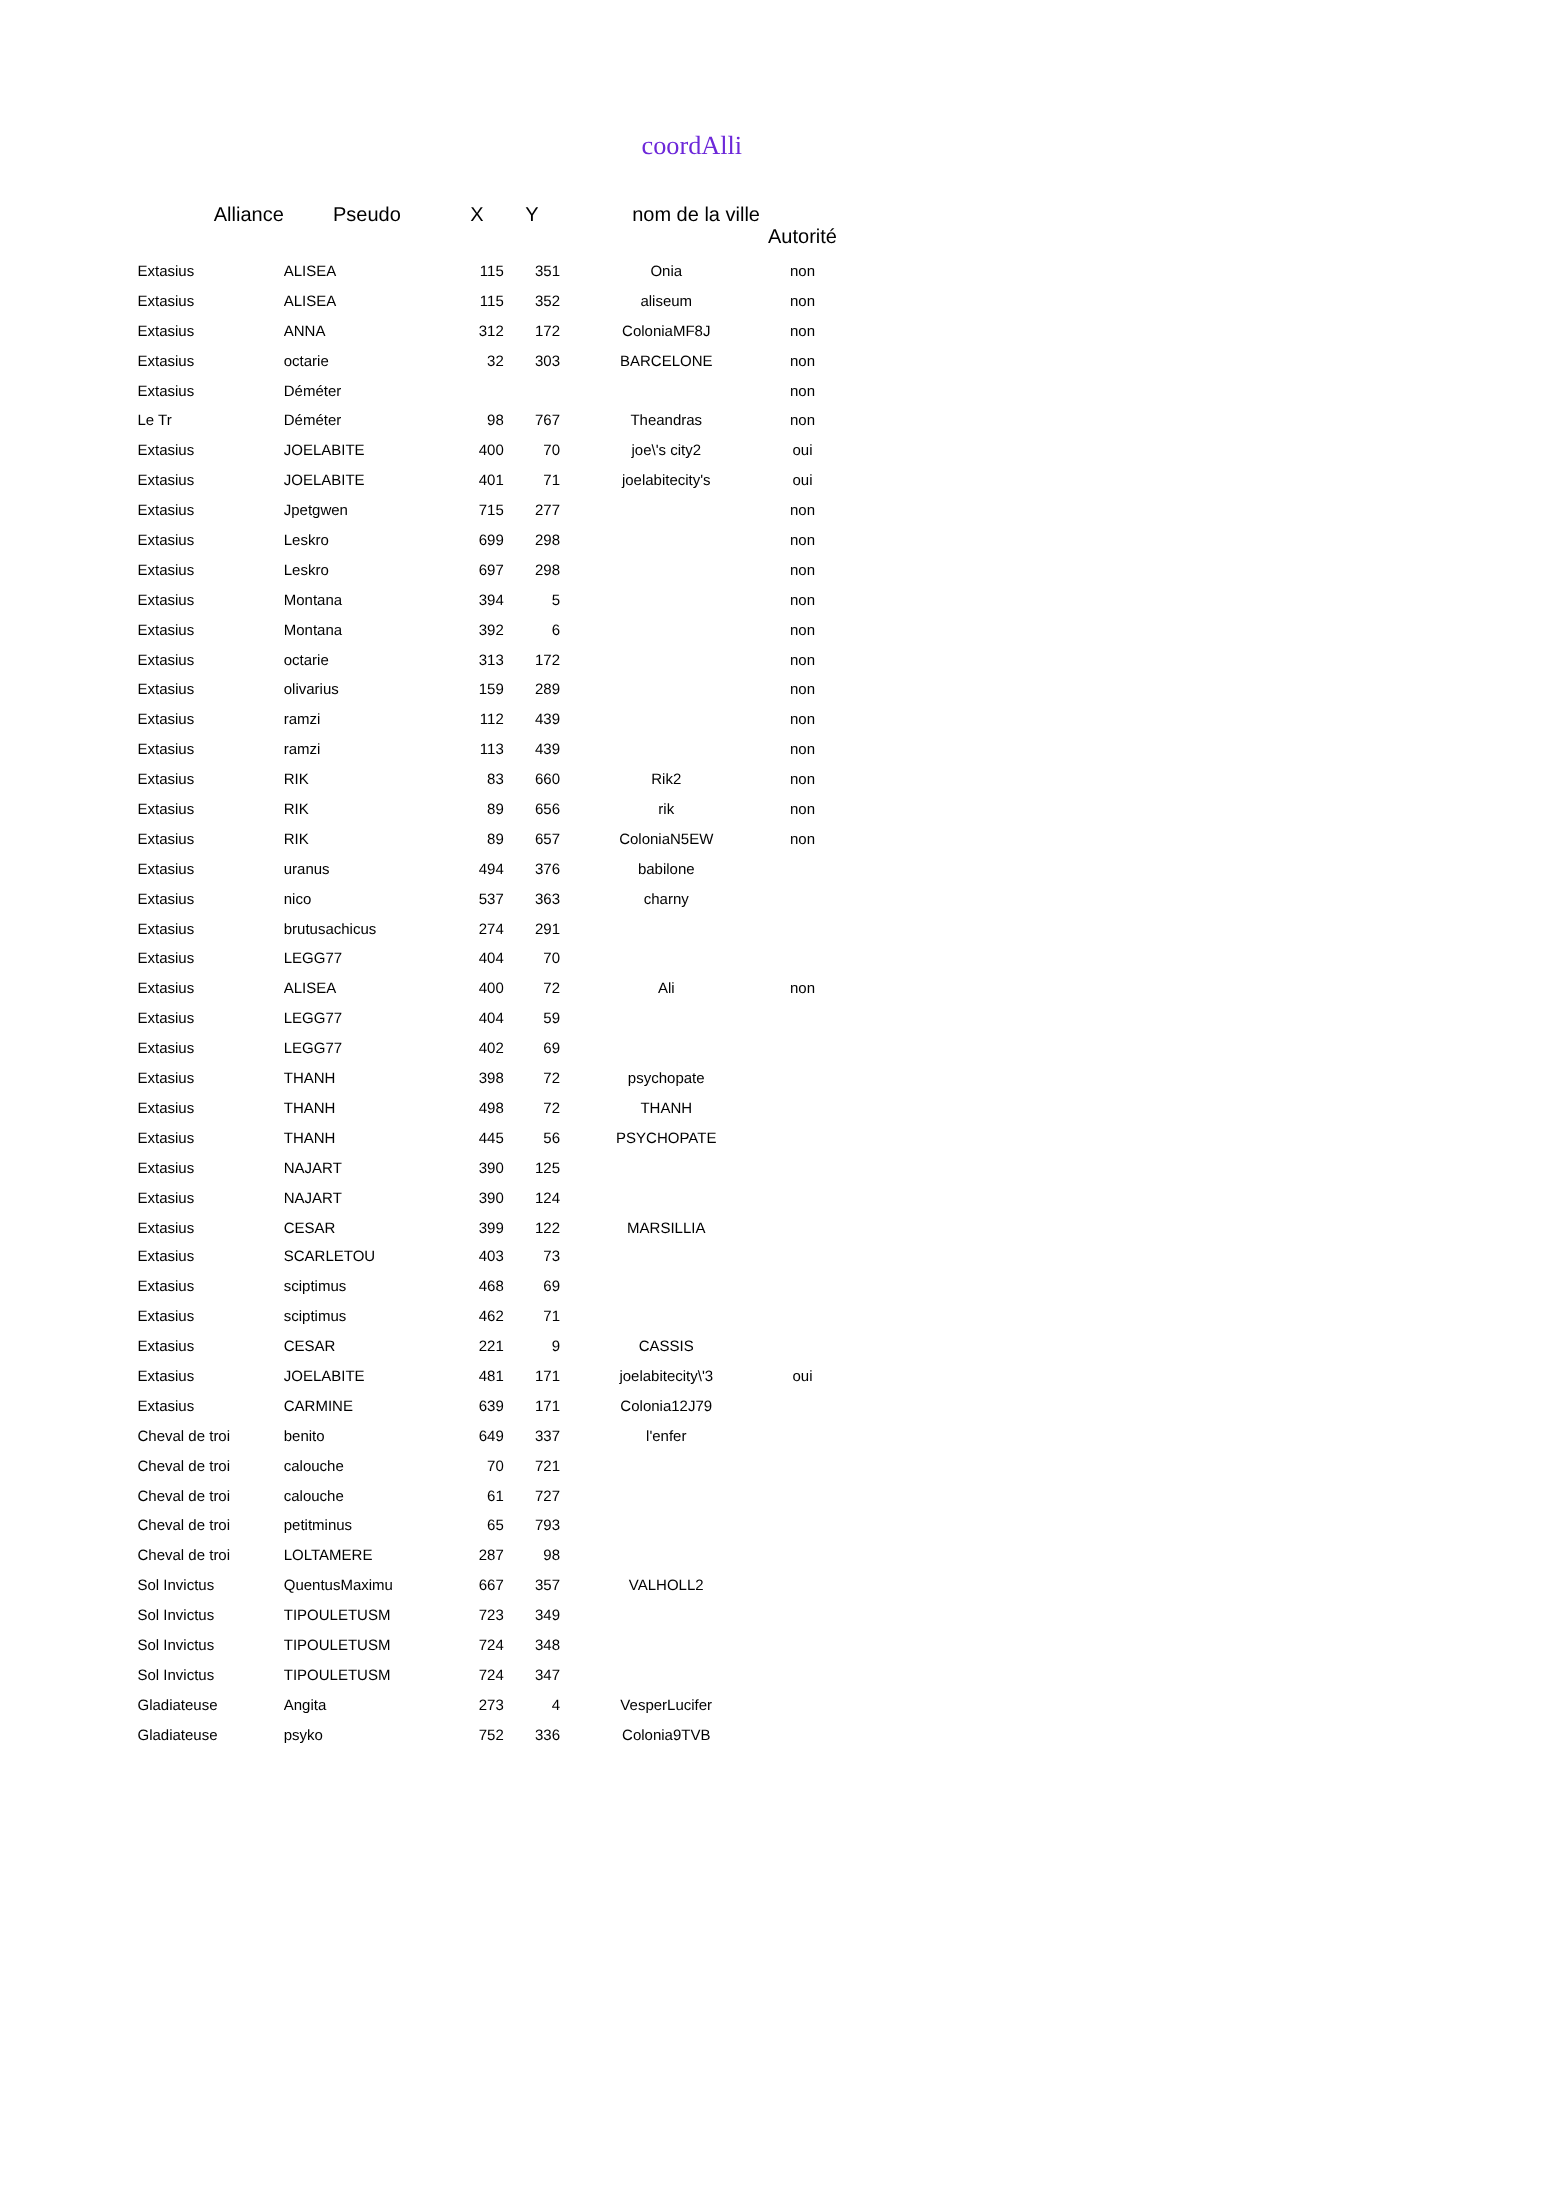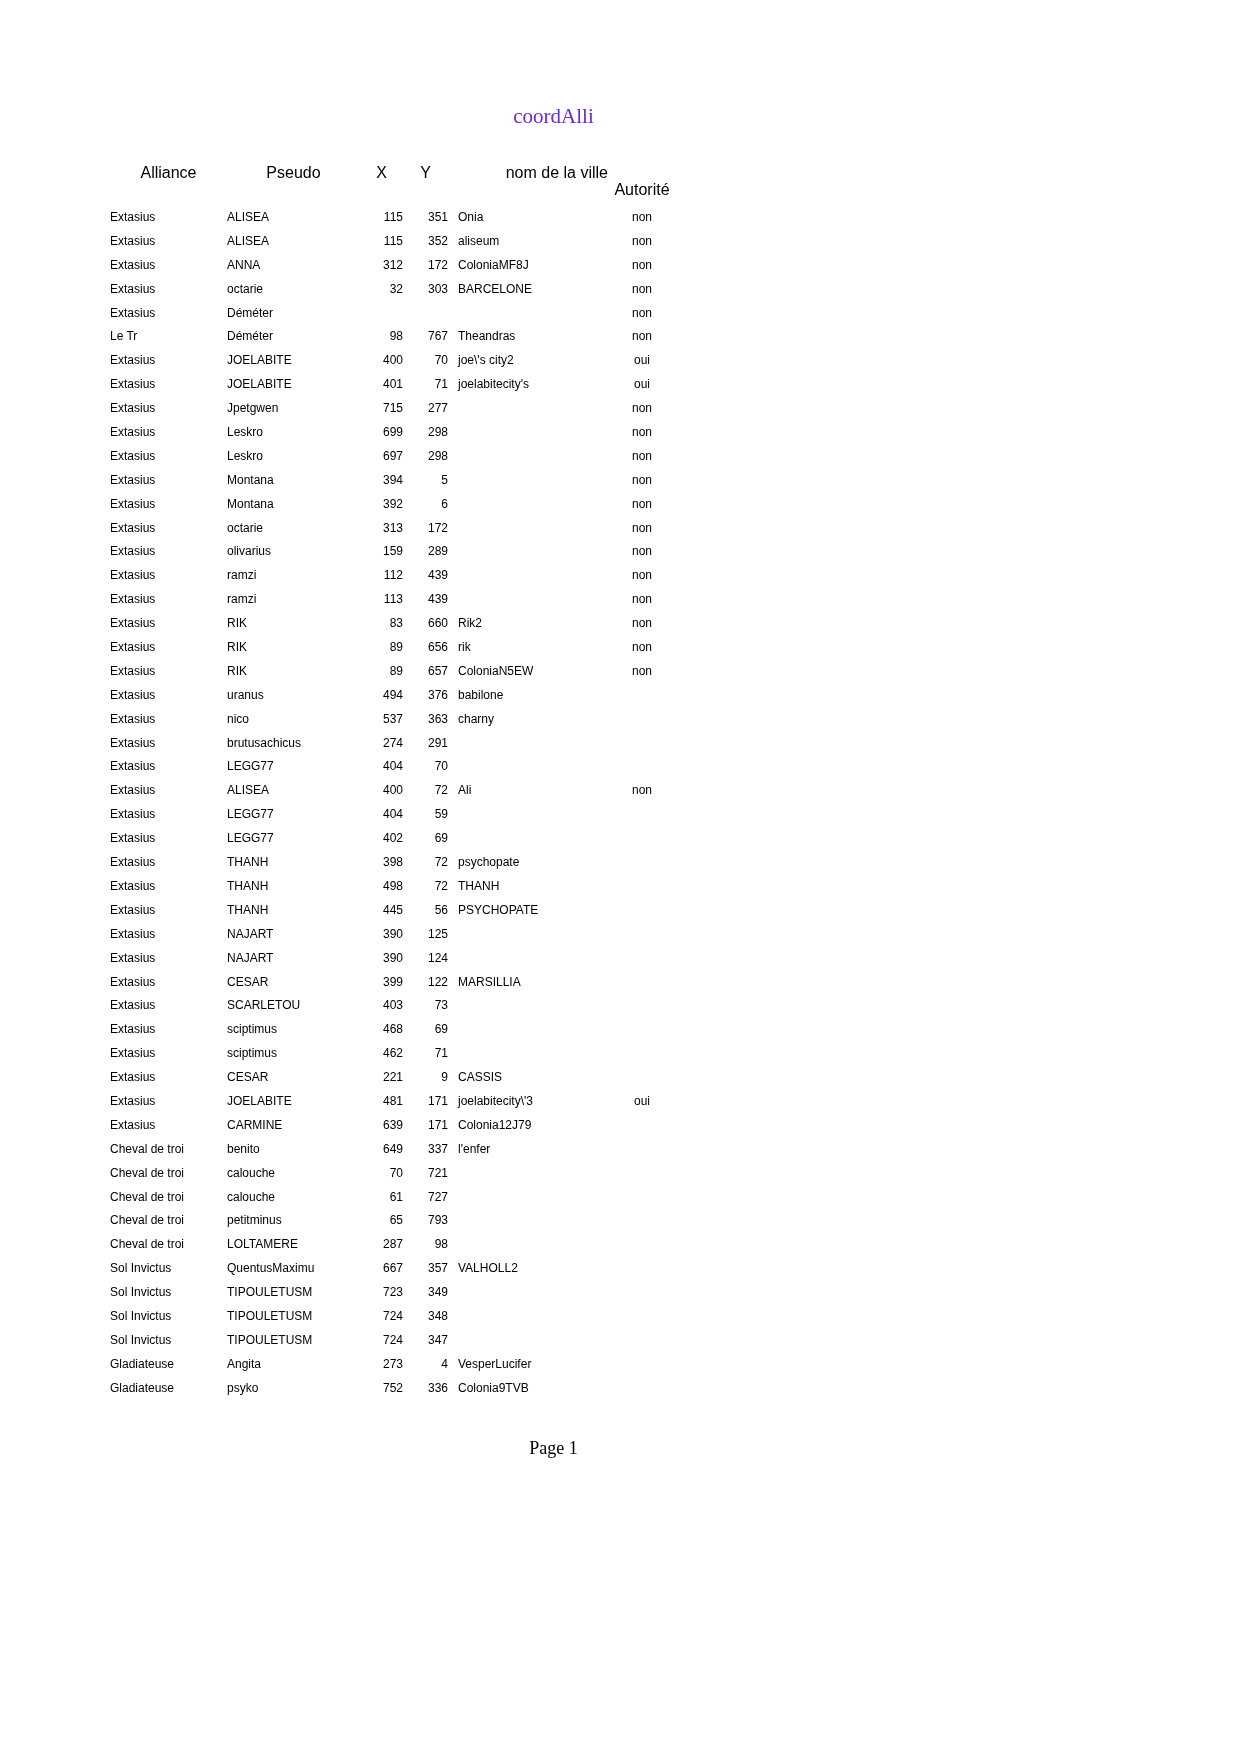--- a/index.html
+++ b/index.html
@@ -29,40 +29,40 @@
     width: 566px;
   }
   .thead {
     display: grid;
     grid-template-columns: 117px 133px 43px 45px 160px 68px;
     height: 43px;
     font-size: 16px;
     line-height: 19px;
   }
   .th { white-space: nowrap; overflow: hidden; }
-  .th-alliance { text-align: center; }
+  .th-alliance { text-align: right; }
   .th-pseudo   { text-align: center; }
   .th-x        { text-align: center; }
   .th-y        { text-align: center; }
   .th-ville    { text-align: right; padding-left: 10px; }
   .th-autorite { text-align: center; transform: translateY(17px); }
   .tbody { display: block; }
   .tr {
     display: grid;
     grid-template-columns: 117px 133px 43px 45px 160px 68px;
     height: 23.9px;
     line-height: 23.9px;
     font-size: 12px;
   }
   .td { white-space: nowrap; overflow: hidden; }
   .col-alliance { text-align: left; }
   .col-pseudo   { text-align: left; }
   .col-x        { text-align: right; }
   .col-y        { text-align: right; }
-  .col-ville    { text-align: left; padding-left: 10px; }
+  .col-ville    { text-align: center; padding-left: 10px; }
   .col-autorite { text-align: center; }
   .page-footer {
     position: absolute;
     top: 1438px;
     left: 0;
     width: 1107px;
     text-align: center;
     font-family: "Liberation Serif", serif;
     font-size: 18px;
     color: #000000;
@@ -481,15 +481,14 @@
           <div class="td col-alliance">Gladiateuse</div>
           <div class="td col-pseudo">psyko</div>
           <div class="td col-x">752</div>
           <div class="td col-y">336</div>
           <div class="td col-ville">Colonia9TVB</div>
           <div class="td col-autorite"></div>
         </div>
       </div>
   </div>
 
-  <div class="page-footer">Page 1</div>
 
 </div>
 
 </body></html>

